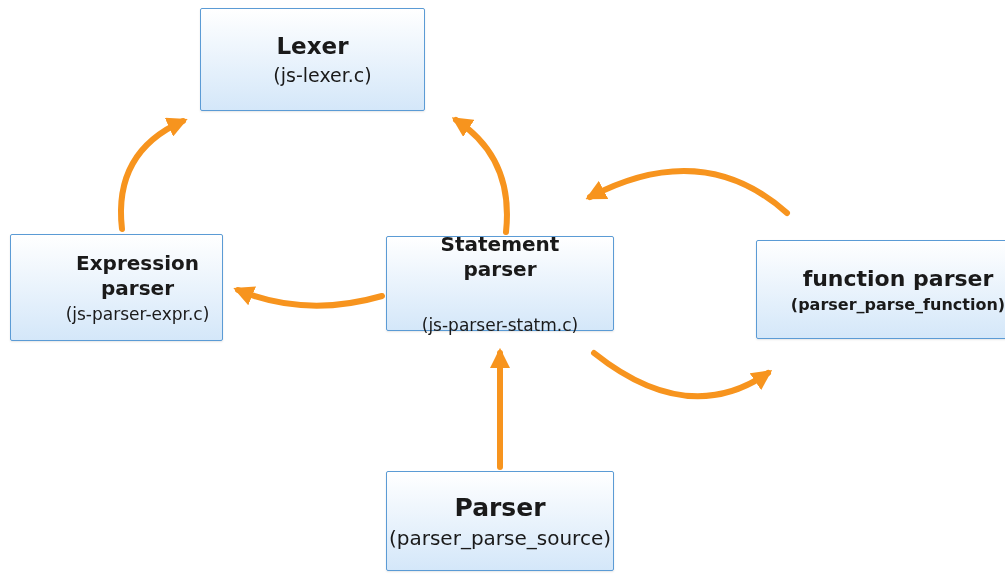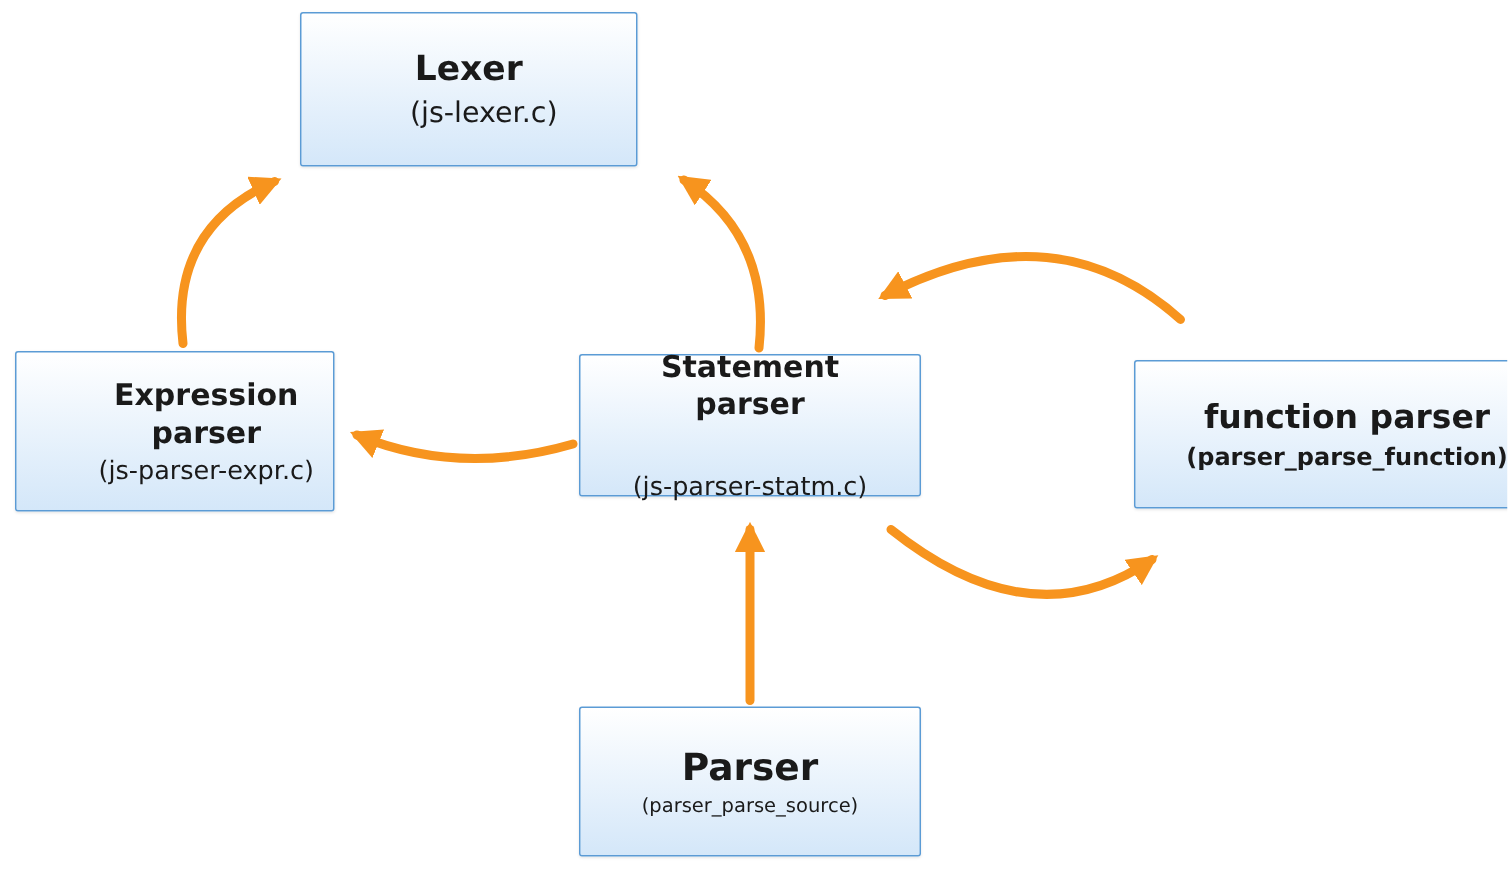--- a/index.html
+++ b/index.html
@@ -41,21 +41,21 @@
   .node--statement{left:386px;top:236px;width:228px;height:95px;}
   .node--statement .title{font-size:20px;}
   .node--statement .subtitle{font-size:17px;margin-top:33px;}
 
   .node--function{left:756px;top:240px;width:284px;height:99px;}
   .node--function .title{font-size:22px;}
   .node--function .subtitle{font-size:16px;font-weight:bold;}
 
   .node--parser{left:386px;top:471px;width:228px;height:100px;}
   .node--parser .title{font-size:25px;}
-  .node--parser .subtitle{font-size:13px;}
+  .node--parser .subtitle{font-size:20px;}
 
   .arrow{fill:none;stroke:#f7941e;stroke-width:6;stroke-linecap:round;}
 </style>
 </head>
 <body>
 
 <div class="canvas">
 
   <svg class="arrows" viewBox="0 0 1005 584" aria-hidden="true">
     <defs>

